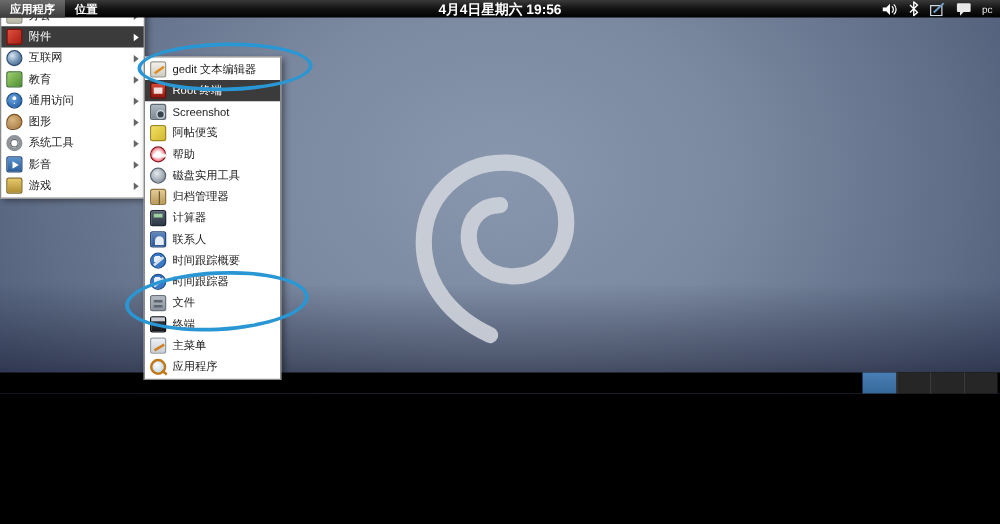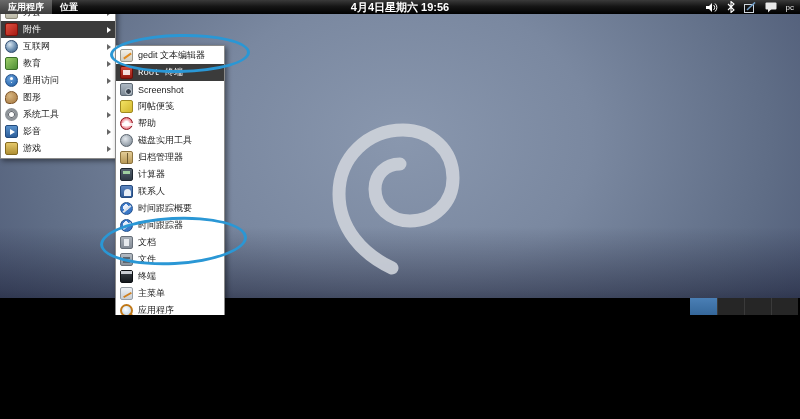--- a/index.html
+++ b/index.html
@@ -20,21 +20,21 @@
   .tray{margin-left:auto;display:flex;align-items:center;gap:9px;padding-right:6px;}
   .tray svg{display:block;}
   .pc-label{font-size:8px;font-weight:normal;color:#e8e8e8;}
   
   .menu{position:absolute;background:#fff;border:1px solid #8a8a8a;
     box-shadow:2px 2px 5px rgba(0,0,0,.45);z-index:20;padding:1px 0;}
   #main-menu{left:0;top:2px;width:116px;}
   #sub-menu{left:115px;top:45px;width:110px;z-index:21;}
   .row{display:flex;align-items:center;height:17px;padding:0 4px 0 4px;
     font-size:9px;color:#1c1c1c;white-space:nowrap;cursor:default;}
-  .row.sel{background:#3b3b3b;color:#fff;font-family:Liberation Mono, monospace;}
+  .row.sel{background:#3b3b3b;color:#fff;}
   .row .lbl{margin-left:5px;overflow:hidden;}
   .arrow{margin-left:auto;width:0;height:0;border-left:4px solid #666;
     border-top:3px solid transparent;border-bottom:3px solid transparent;}
   .row.sel .arrow{border-left-color:#fff;}
   
   .ic{width:13px;height:13px;flex:0 0 13px;border-radius:2px;position:relative;}
   .ic-office{background:linear-gradient(180deg,#e6e4d6,#b9b7a6);border:1px solid #8f8d7c;}
   .ic-accessories{background:linear-gradient(135deg,#e05040,#a81c14);border:1px solid #7d120c;}
   .ic-internet{border-radius:50%;background:radial-gradient(circle at 35% 32%,#d8e6f2,#6d8fb0 55%,#39587e);border:1px solid #2d4a6e;}
   .ic-education{background:linear-gradient(135deg,#9fd06a,#4d8f35);border:1px solid #3a6e27;}
@@ -219,24 +219,20 @@
       </div>
       <div class="row">
         <span class="ic ic-time"></span>
         <span class="lbl">时间跟踪概要</span>
       </div>
       <div class="row">
         <span class="ic ic-time"></span>
         <span class="lbl">时间跟踪器</span>
       </div>
       <div class="row">
-        <span class="ic ic-docs"></span>
-        <span class="lbl">文档</span>
-      </div>
-      <div class="row">
         <span class="ic ic-files"></span>
         <span class="lbl">文件</span>
       </div>
       <div class="row">
         <span class="ic ic-term"></span>
         <span class="lbl">终端</span>
       </div>
       <div class="row">
         <span class="ic ic-mainmenu"></span>
         <span class="lbl">主菜单</span>

